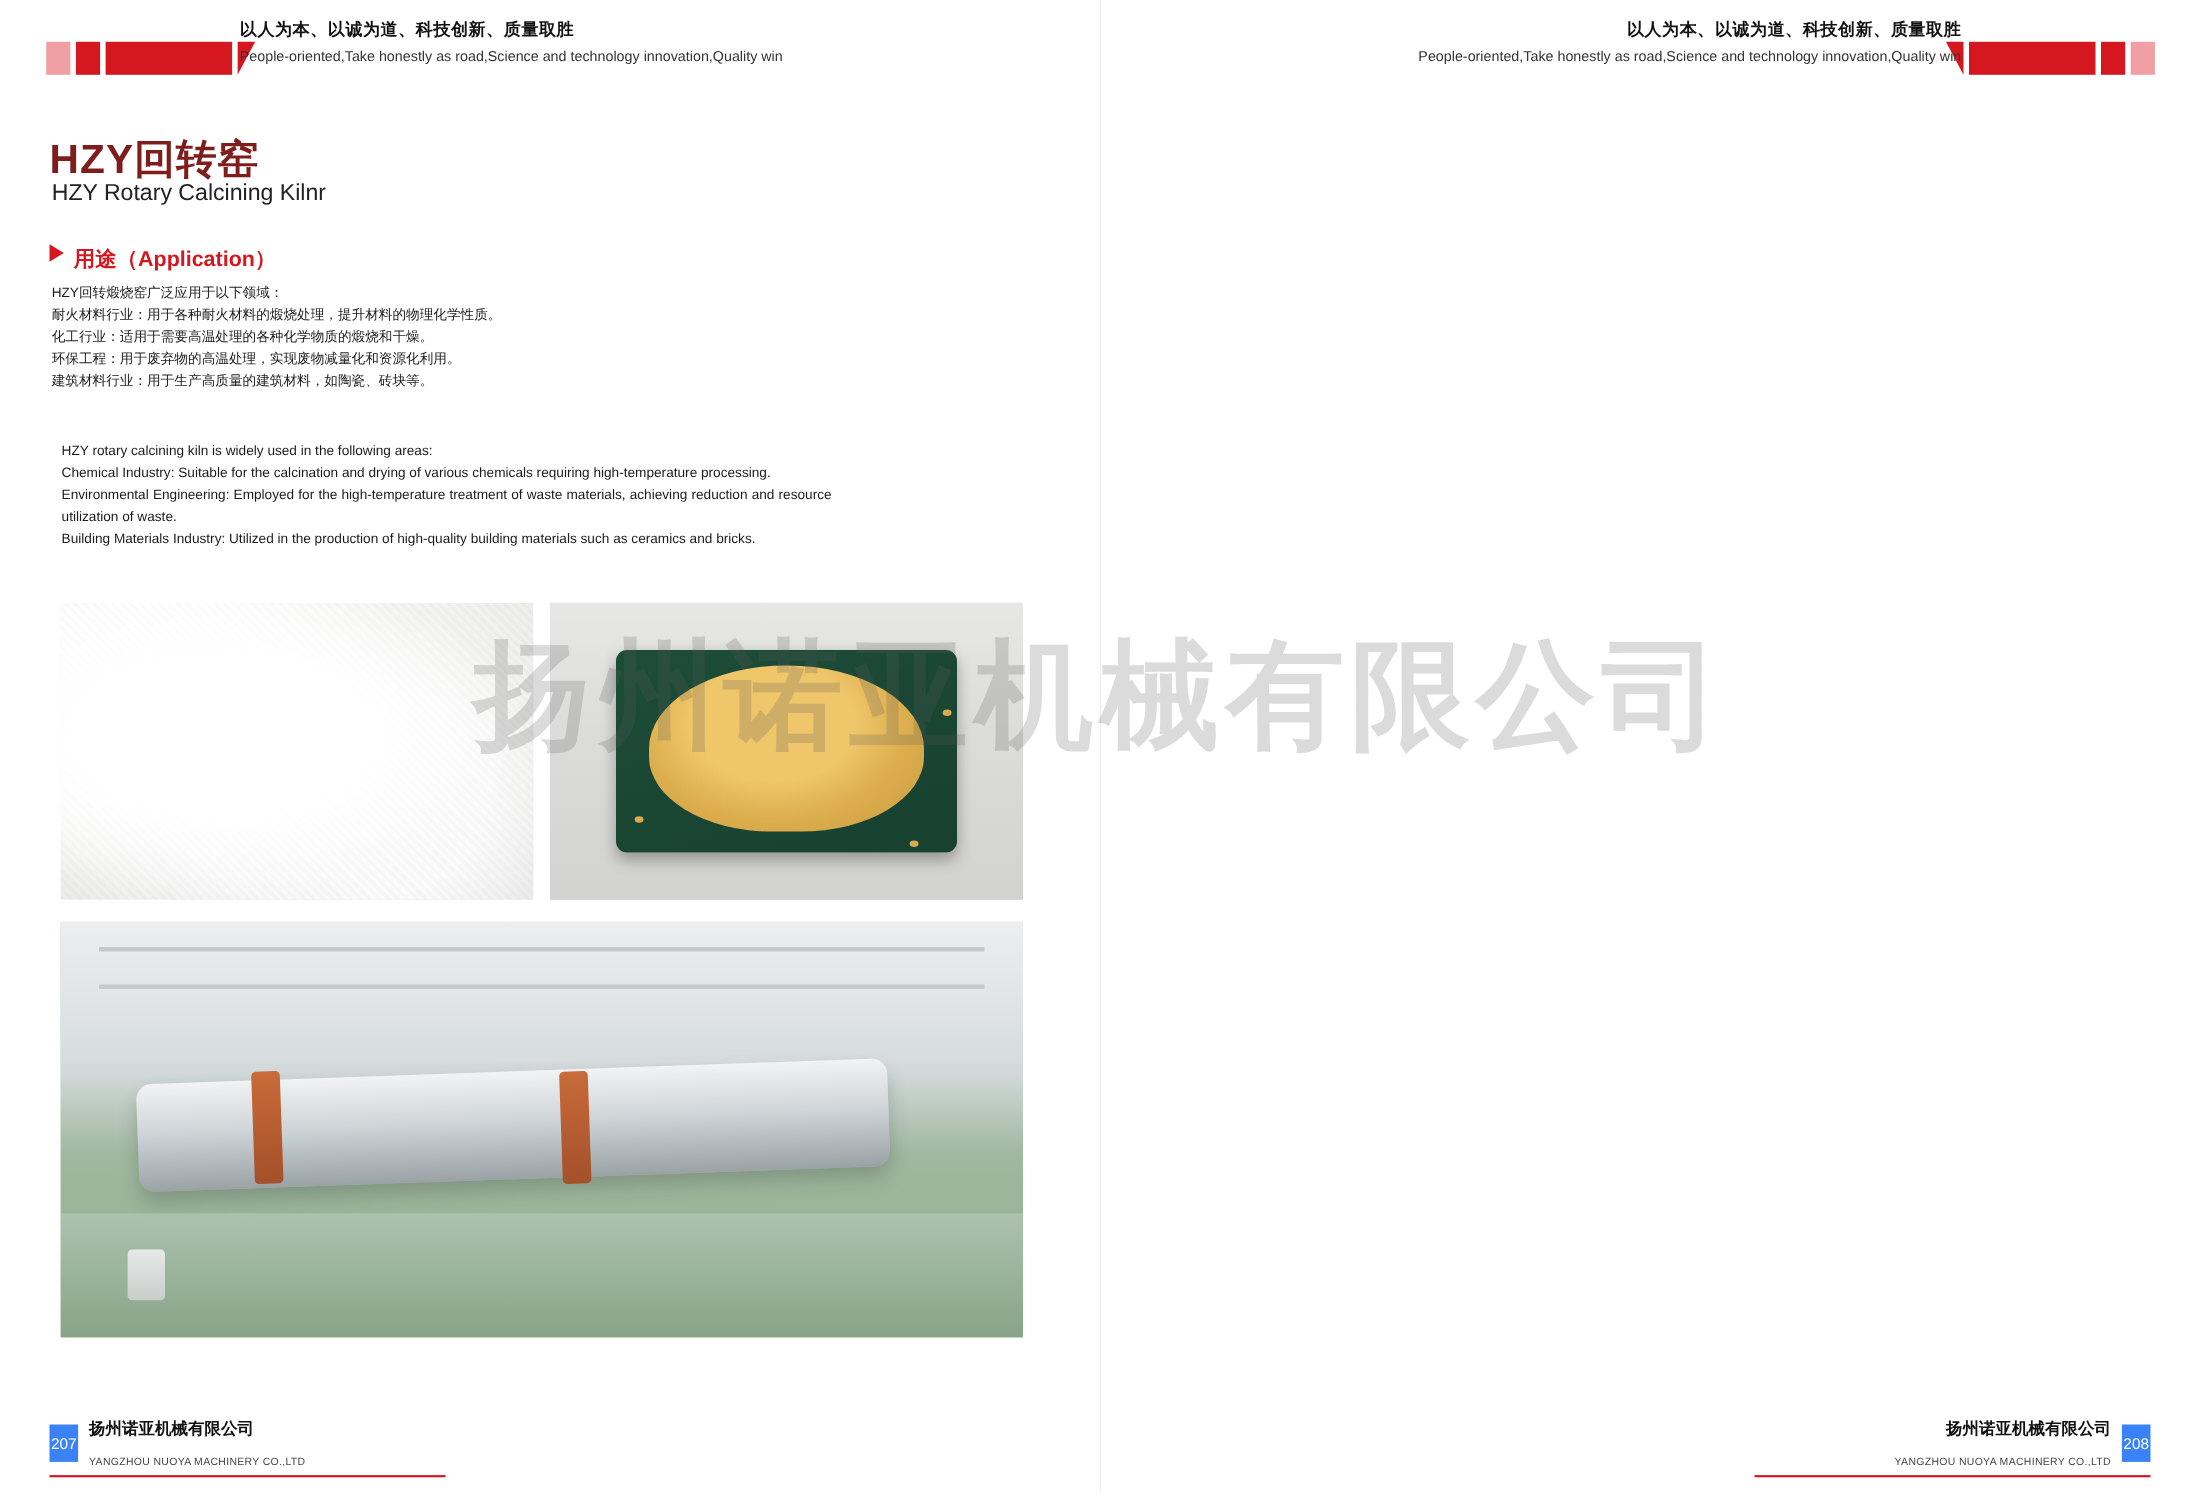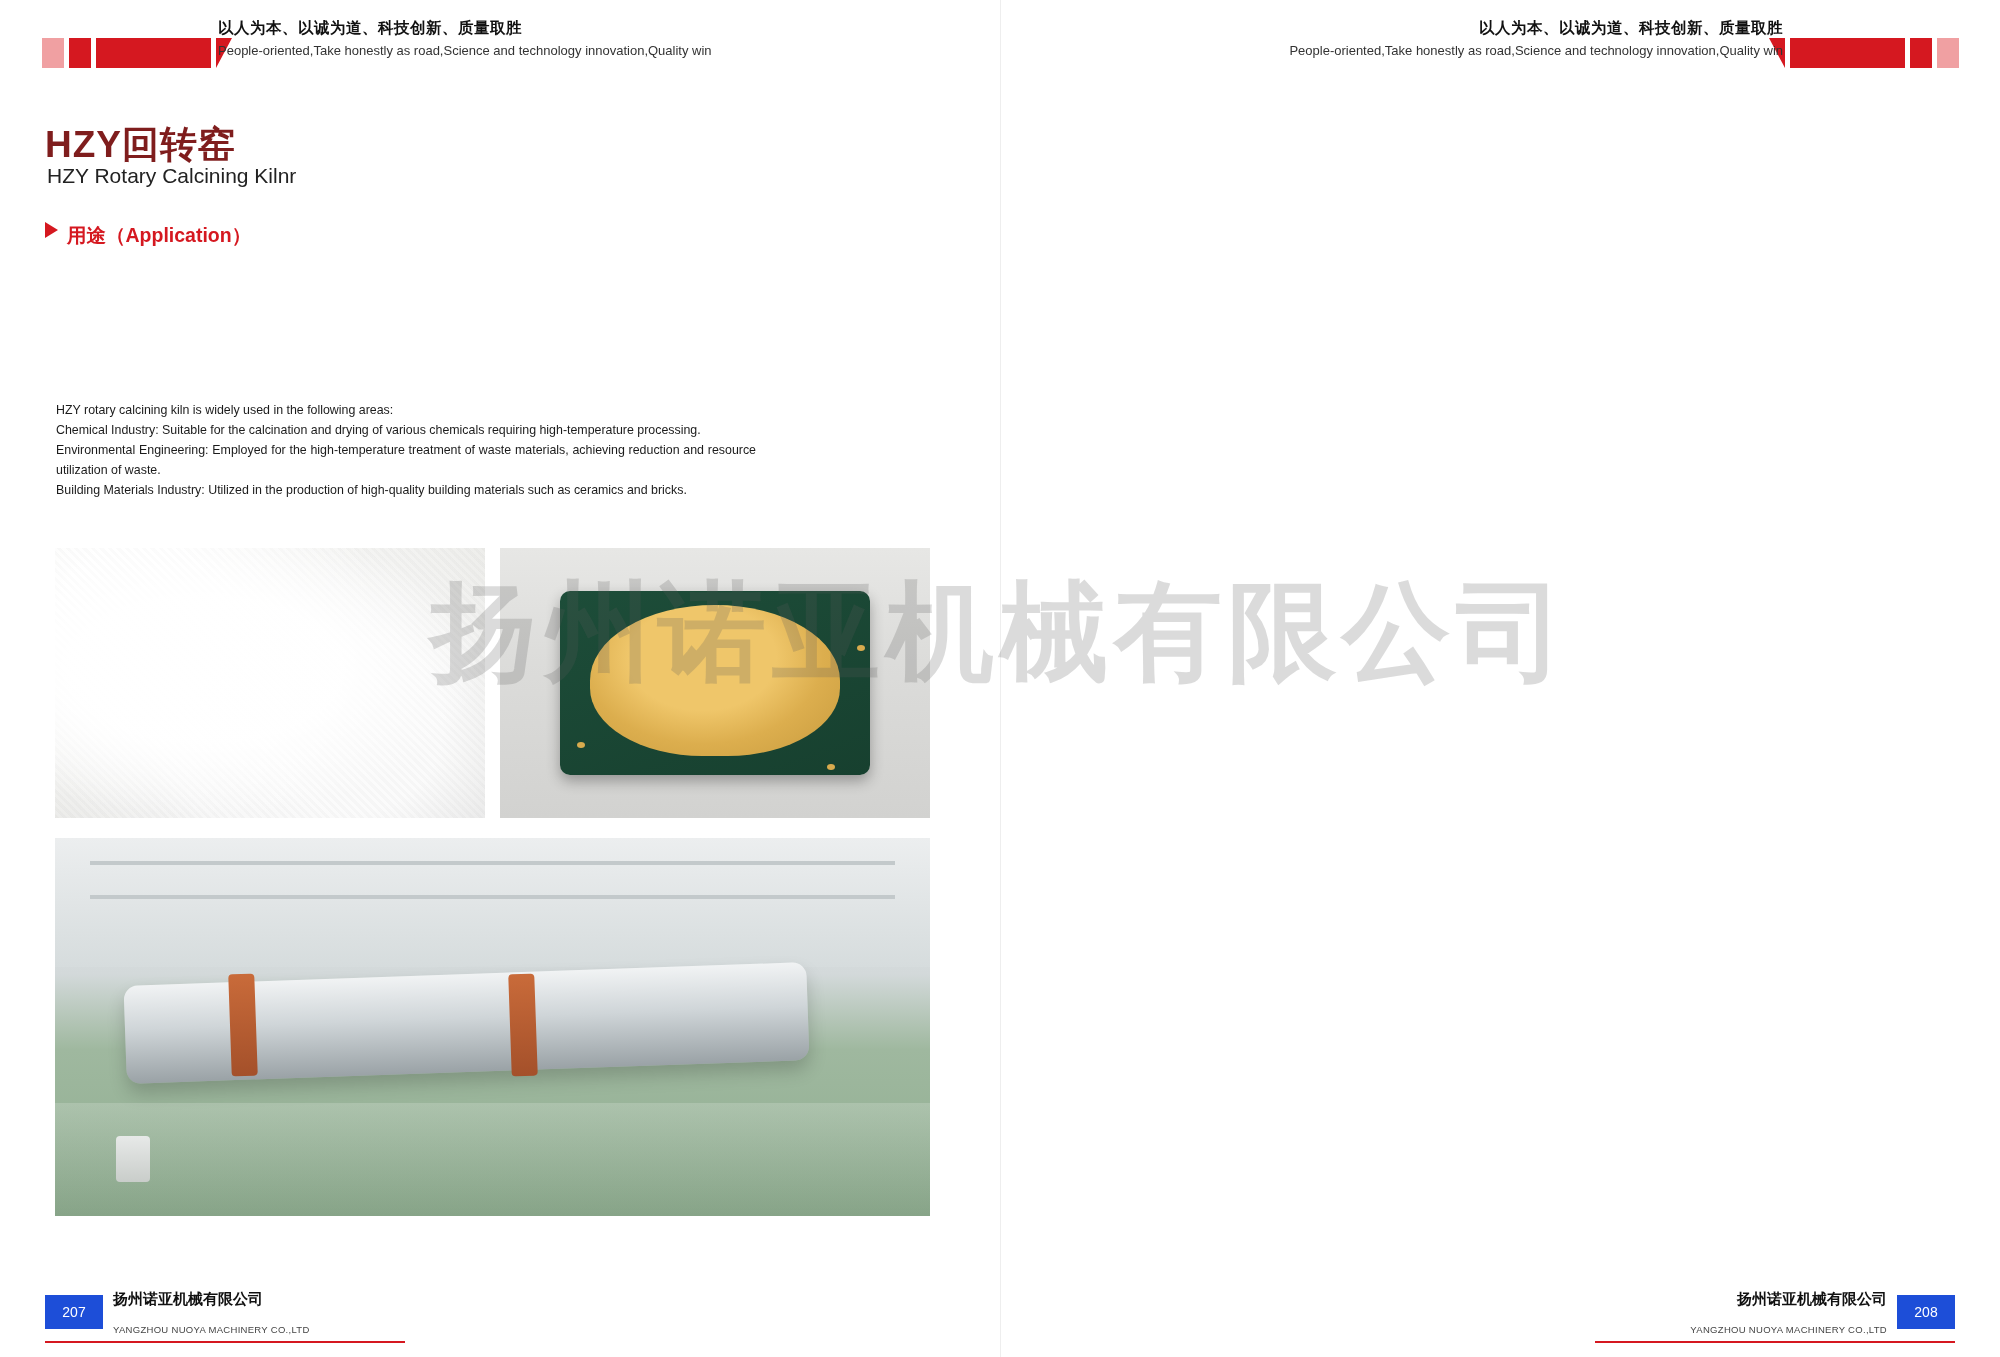--- a/index.html
+++ b/index.html
@@ -152,21 +152,21 @@
     pointer-events: none;
     white-space: nowrap;
     z-index: 5;
   }
 
   
   .footer { position: absolute; bottom: 22px; height: 46px; }
   .footer.left { left: 45px; display: flex; align-items: center; gap: 10px; }
   .footer.right { right: 45px; display: flex; align-items: center; gap: 10px; }
   .pg-num {
-    width: 58px; height: 34px; background: #1d4ed8; color: #fff;
+    width: 26px; height: 34px; background: #3b82f6; color: #fff;
     font-size: 14px; display: flex; align-items: center; justify-content: center;
   }
   .co-cn { font-size: 15px; font-weight: bold; color: #111; }
   .co-en { font-size: 9.5px; color: #444; margin-top: 15px; letter-spacing: .3px; }
   .co-block.r { text-align: right; }
   .fline { position:absolute; bottom: 14px; height: 2px; background: #d51820; }
   .fline.l { left: 45px; width: 360px; }
   .fline.r { right: 45px; width: 360px; }
 </style>
 </head>
@@ -193,20 +193,27 @@
       </div>
 
       <div class="title-cn">HZY回转窑</div>
       <div class="title-en">HZY Rotary Calcining Kilnr</div>
 
       <div class="sec-head sec-app">
         <span class="tri"></span>
         <span class="sec-label">用途（Application）</span>
       </div>
 
+      <div class="body-cn app-cn">
+        <p>HZY回转煅烧窑广泛应用于以下领域：</p>
+        <p>耐火材料行业：用于各种耐火材料的煅烧处理，提升材料的物理化学性质。</p>
+        <p>化工行业：适用于需要高温处理的各种化学物质的煅烧和干燥。</p>
+        <p>环保工程：用于废弃物的高温处理，实现废物减量化和资源化利用。</p>
+        <p>建筑材料行业：用于生产高质量的建筑材料，如陶瓷、砖块等。</p>
+      </div>
 
       <div class="body-en app-en">
         <p>HZY rotary calcining kiln is widely used in the following areas:</p>
         <p>Chemical Industry: Suitable for the calcination and drying of various chemicals requiring high-temperature processing.</p>
         <p>Environmental Engineering: Employed for the high-temperature treatment of waste materials, achieving reduction and resource utilization of waste.</p>
         <p>Building Materials Industry: Utilized in the production of high-quality building materials such as ceramics and bricks.</p>
       </div>
 
       <div class="ph ph-powder-white">
         <div class="img-white"></div>

